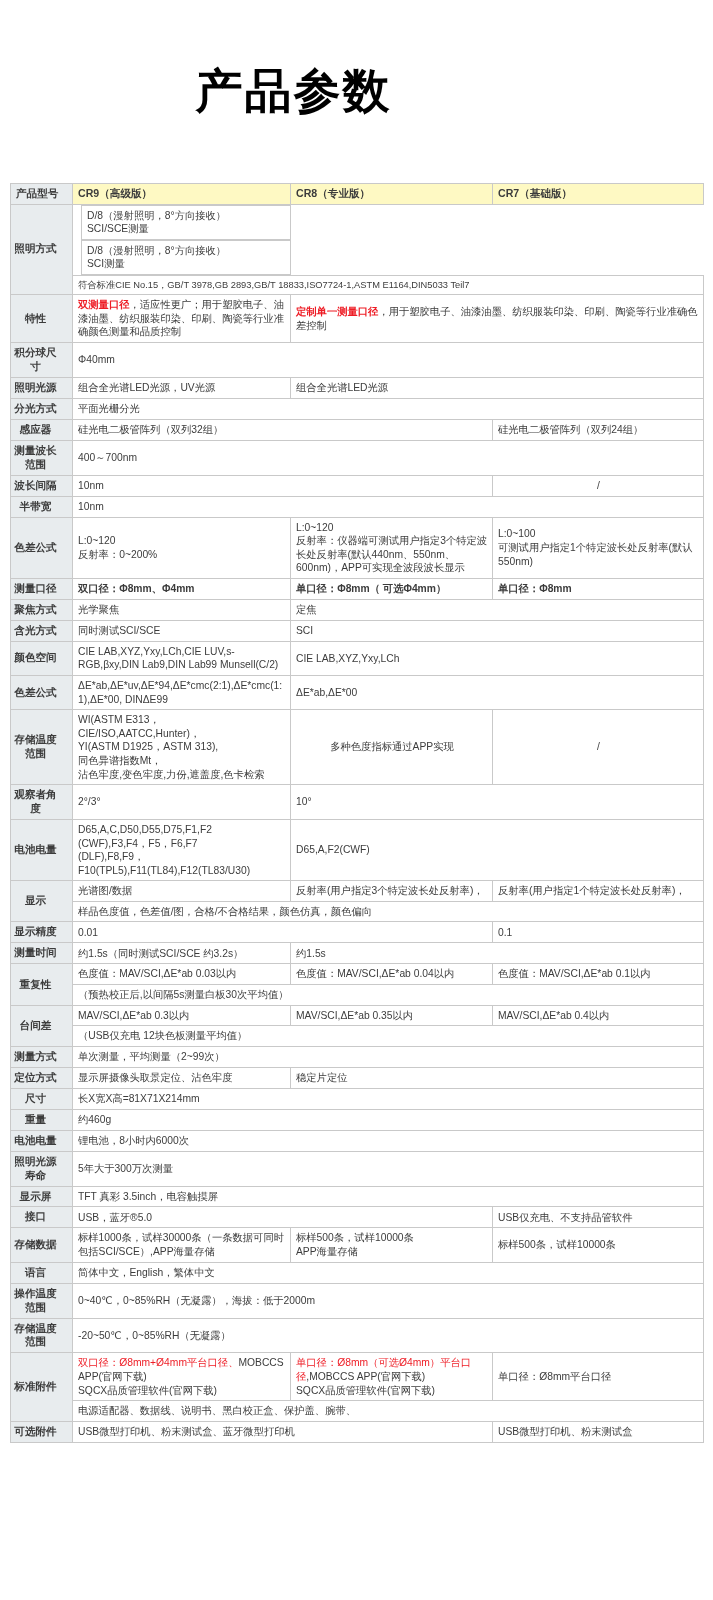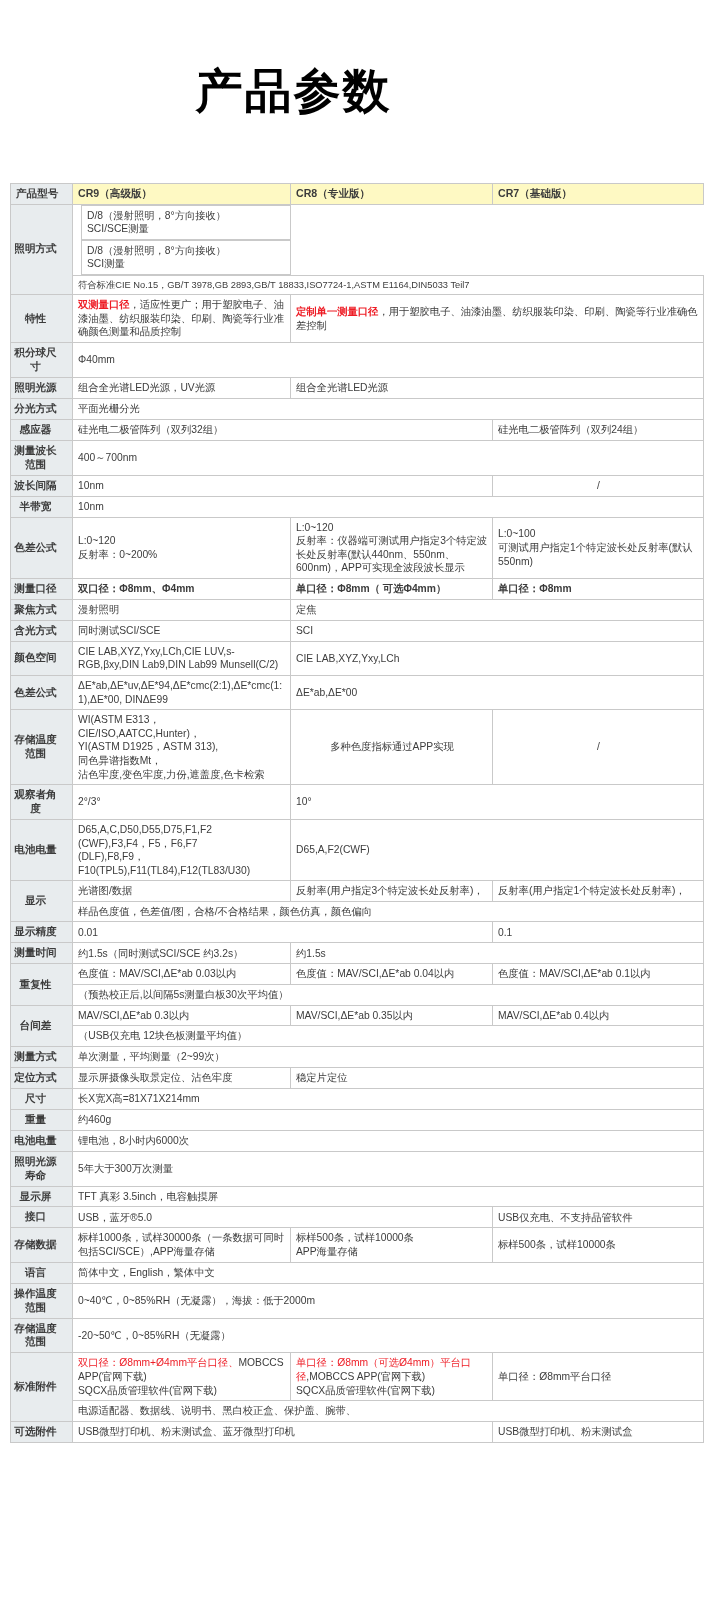--- a/index.html
+++ b/index.html
@@ -169,21 +169,21 @@
 
       <tr>
         <td class="label center">测量口径</td>
         <td class="red-b">双口径：Φ8mm、Φ4mm</td>
         <td class="red-b">单口径：Φ8mm（ 可选Φ4mm）</td>
         <td class="red-b">单口径：Φ8mm</td>
       </tr>
 
       <tr>
         <td class="label center">聚焦方式</td>
-        <td>漫射照明</td>
+        <td>光学聚焦</td>
         <td colspan="2">定焦</td>
       </tr>
 
       <tr>
         <td class="label center">含光方式</td>
         <td>同时测试SCI/SCE</td>
         <td colspan="2">SCI</td>
       </tr>
 
       <tr>

